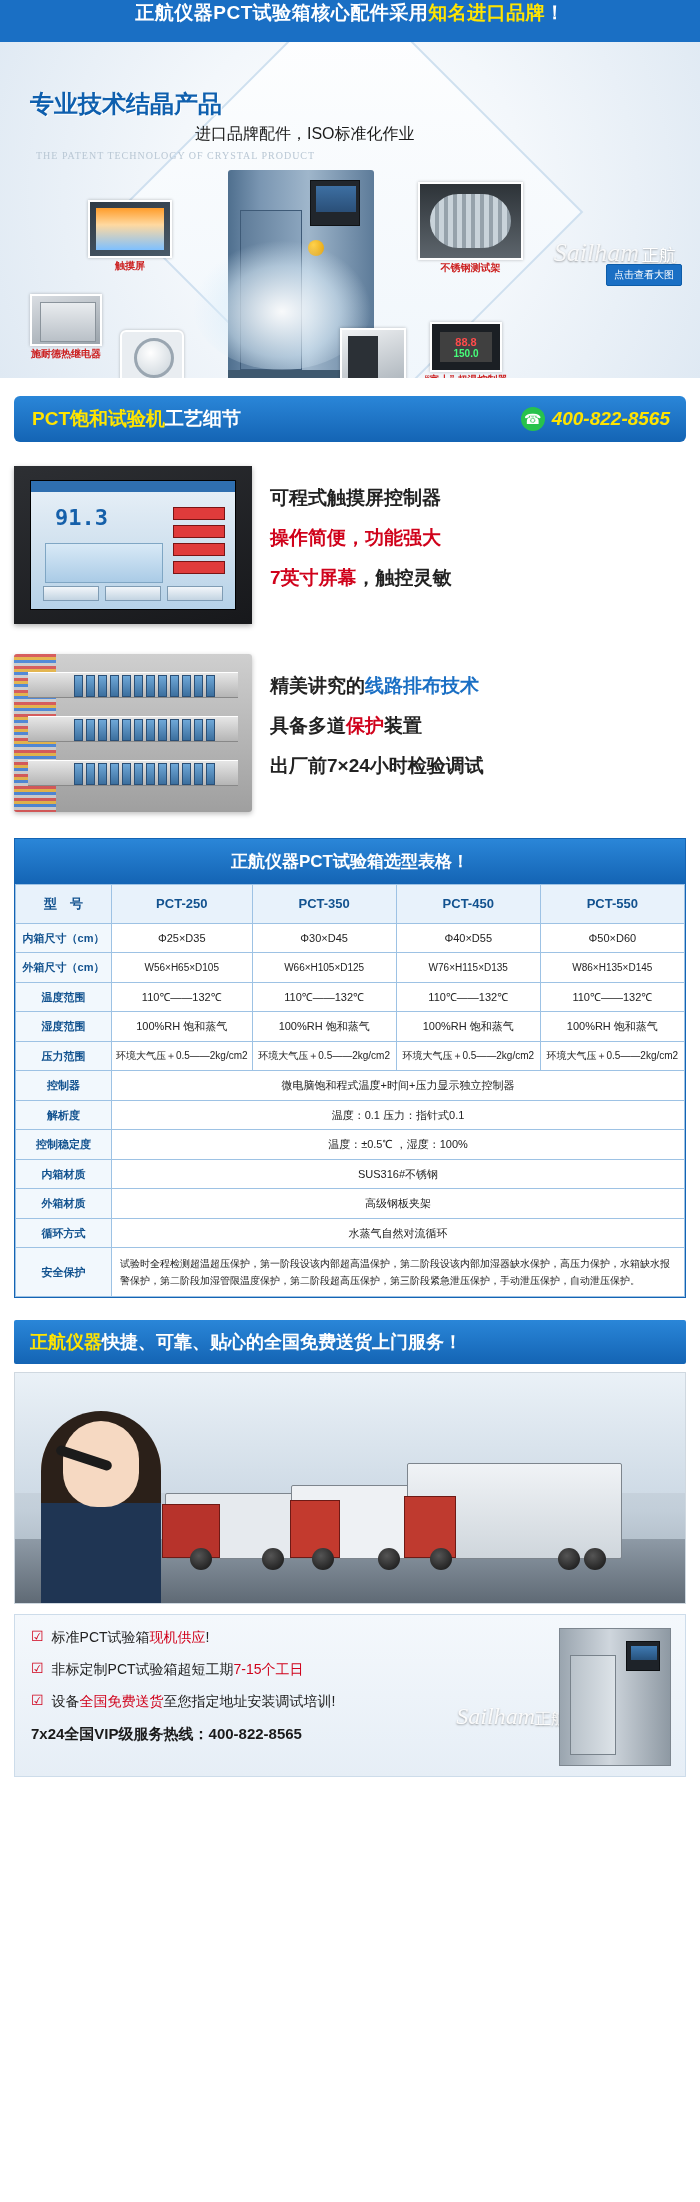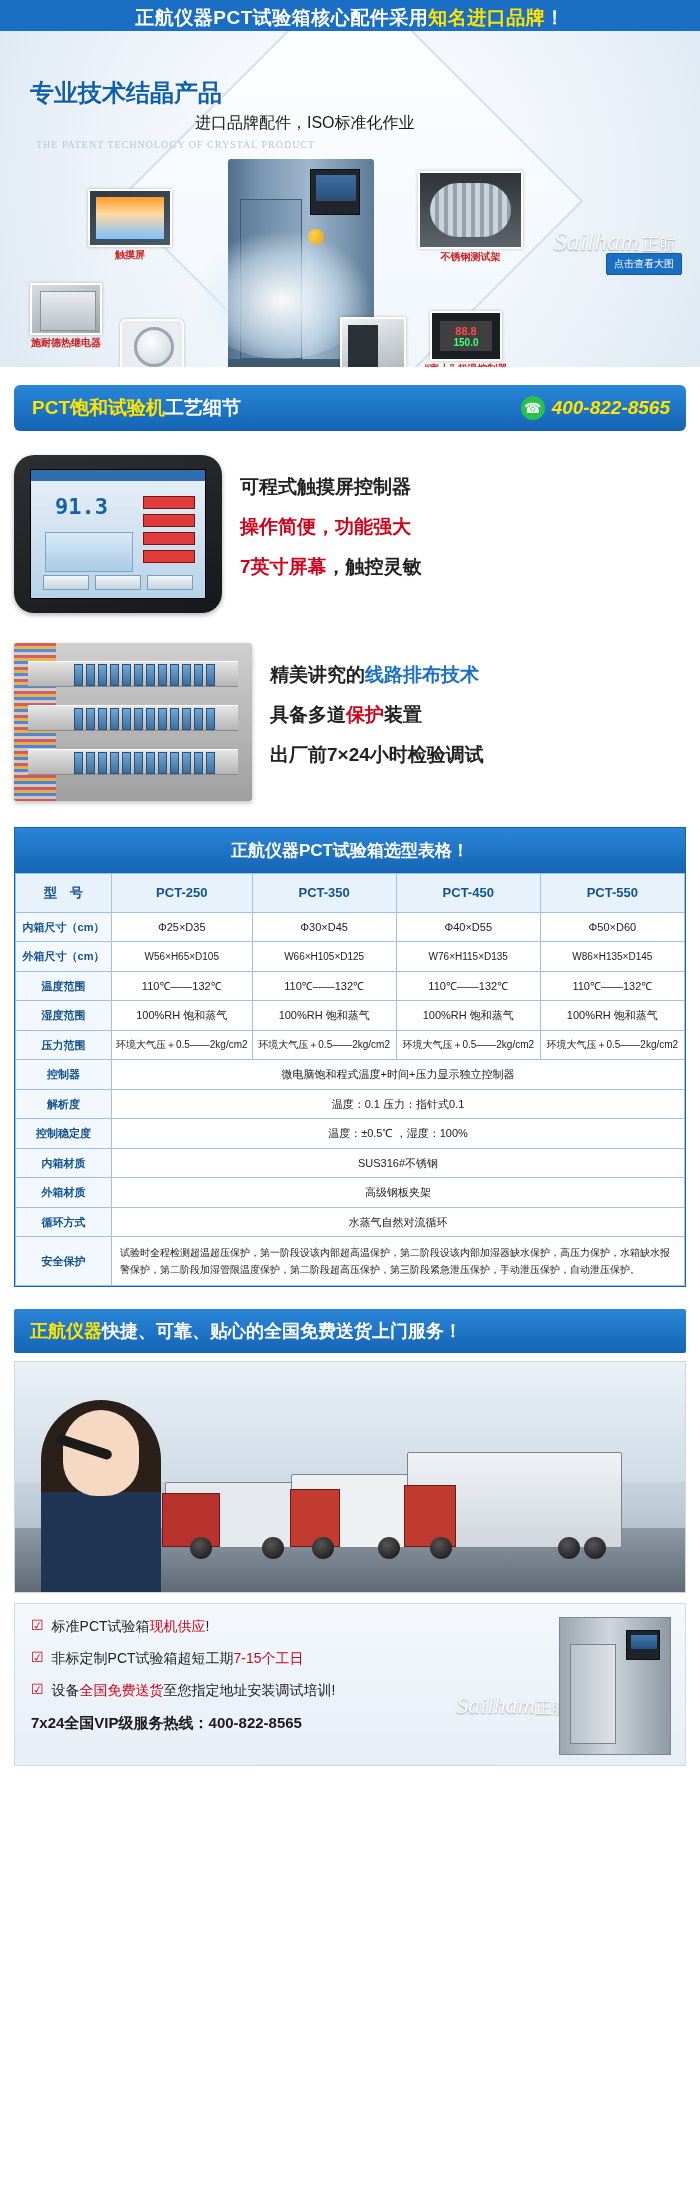--- a/index.html
+++ b/index.html
@@ -6,24 +6,24 @@
   body {
     width: 700px;
     font-family: "Liberation Sans", sans-serif;
     background: #ffffff;
     color: #222;
   }
   .page { width: 700px; position: relative; background:#fff; }
 
   
   .top-banner {
-    height: 31px;
+    height: 42px;
     background: #1a6fc4;
     display: flex;
-    align-items: flex-end;
+    align-items: flex-start;
     justify-content: center;
     position: relative;
   }
   .top-banner .tb-text {
     color: #ffffff;
     font-size: 19px;
     font-weight: bold;
     letter-spacing: 0.5px;
   }
   .top-banner .tb-text .hl { color: #ffe400; }
@@ -180,21 +180,21 @@
     margin: 18px 14px 0 14px; padding: 6px 0;
   }
   .feature .txt { flex: 1; }
   .feature .txt .l {
     font-size: 19px; color: #222; margin-bottom: 14px; font-weight: bold;
   }
   .feature .txt .l .red { color: #d0021b; }
   .feature .txt .l .blue { color: #1a6fc4; }
 
   .hmi {
-    width: 208px; height: 158px; border-radius: 20px; position: relative;
+    width: 238px; height: 158px; border-radius: 0; position: relative;
     background: linear-gradient(160deg,#2d2f33 0%, #17181b 100%);
     box-shadow: 0 2px 5px rgba(0,0,0,.3);
     padding-left: 20px;
   }
   .hmi .scr {
     position:absolute; left: 16px; top: 14px; right: 16px; bottom: 14px;
     background: linear-gradient(180deg,#e9f1f8 0%, #cfe0ee 55%, #b6d2e8 100%);
     border: 1px solid #000;
   }
   .hmi .scr .bar { height: 11px; background: #2f6fb0; }

